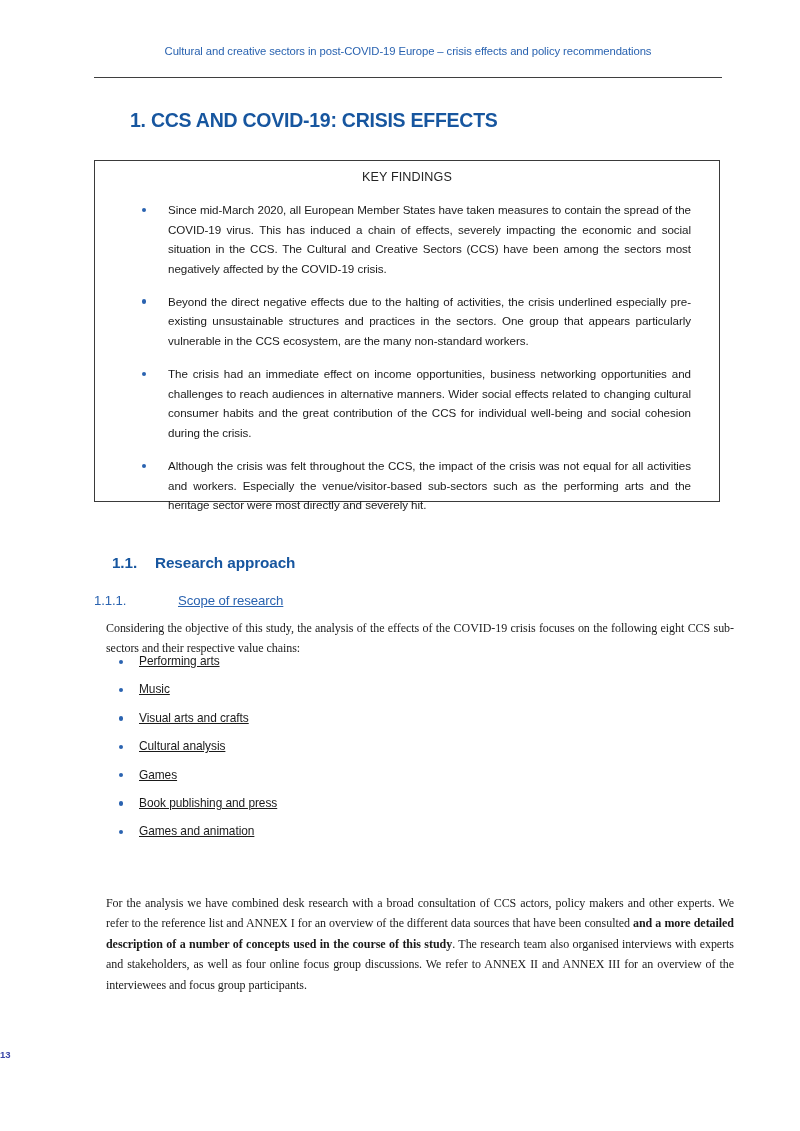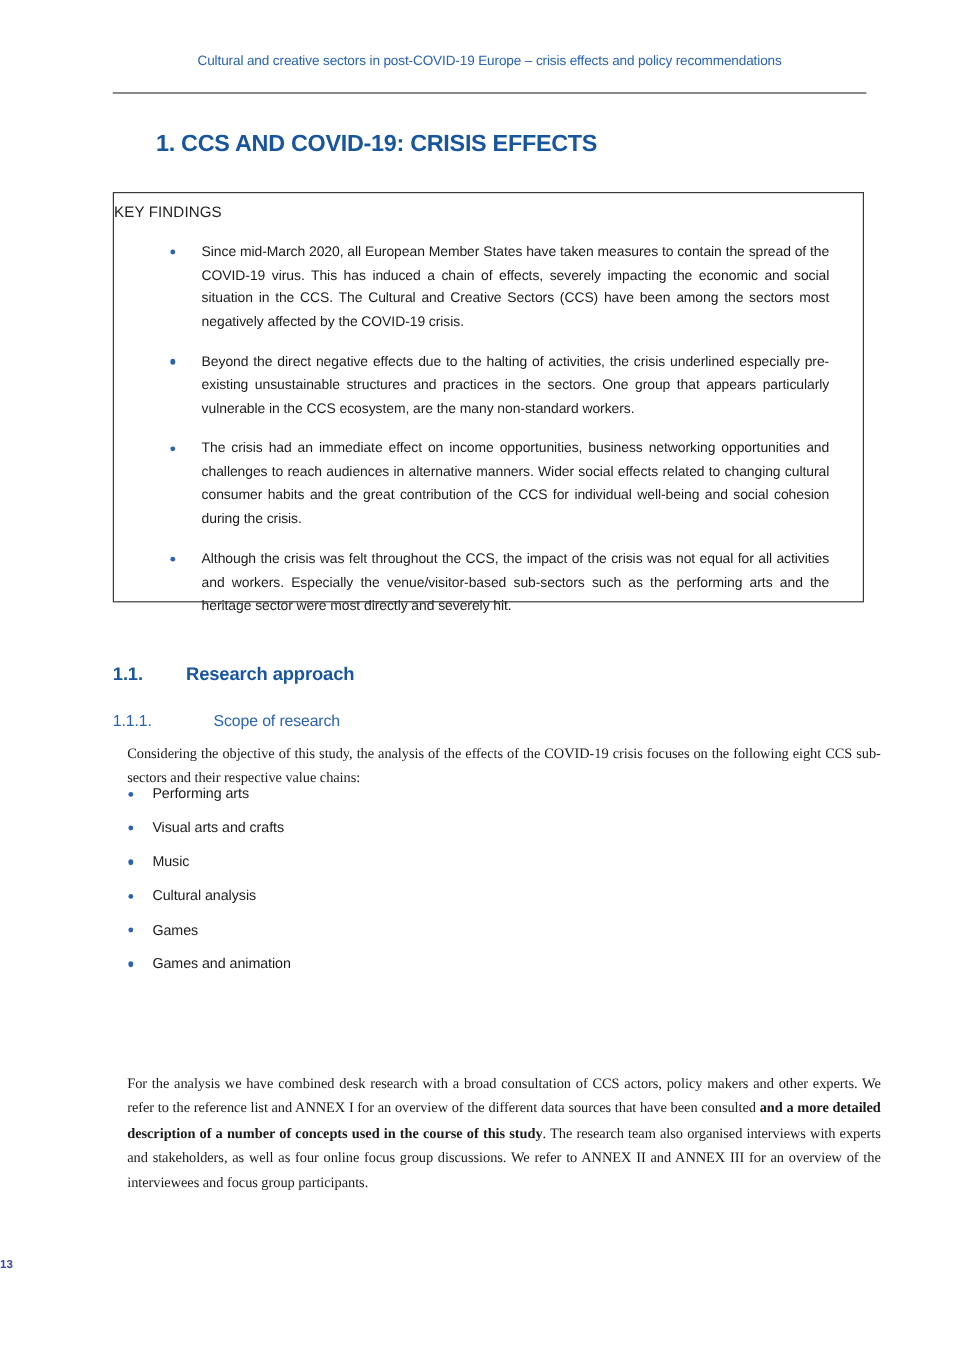--- a/index.html
+++ b/index.html
@@ -65,21 +65,21 @@
   .key-findings-box {
     position: absolute;
     left: 94px;
     top: 160px;
     width: 626px;
     height: 342px;
     border: 1.1px solid #3a3a3a;
     box-sizing: border-box;
   }
   .kf-title {
-    text-align: left;
+    text-align: center;
     font-size: 12.6px;
     color: #242424;
     margin-top: 9px;
     letter-spacing: 0.1px;
   }
   .kf-list {
     margin: 0;
     padding: 0;
     list-style: none;
   }
@@ -109,31 +109,32 @@
   .h2 {
     position: absolute;
     left: 94px;
     top: 541px;
     font-size: 15.3px;
     font-weight: bold;
     color: #17569F;
     letter-spacing: -0.1px;
     white-space: nowrap;
   }
-  .h2 .num { display: inline-block; width: 61px; }
+  .h2 .num { display: inline-block; width: 61px; text-align: center; }
 
   .h3 {
     position: absolute;
     left: 94px;
     top: 580px;
     font-size: 13.2px;
     font-weight: normal;
     color: #2A63B0;
     letter-spacing: -0.1px;
     white-space: nowrap;
+    text-decoration: underline;
   }
   .h3 .num { display: inline-block; width: 84px; }
 
   
   .body-para {
     position: absolute;
     left: 106px;
     width: 628px;
     font-size: 12px;
     line-height: 20.4px;
@@ -142,26 +143,27 @@
     letter-spacing: -0.05px;
     font-family: Liberation Serif, serif;
   }
   .para-intro { top: 606px; }
   .para-final { top: 881px; }
   .para-final b { font-weight: bold; }
 
   
   .sector-list {
     position: absolute;
-    left: 78px;
+    left: 90px;
     top: 653px;
     width: 500px;
     margin: 0;
     padding: 0;
     list-style: none;
+    text-decoration: underline;
   }
   .sector-item {
     position: relative;
     padding-left: 49px;
     font-size: 11.9px;
     line-height: 17px;
     height: 28.4px;
     color: #1a1a1a;
     letter-spacing: -0.05px;
   }
@@ -231,33 +233,37 @@
 
   <p class="body-para para-intro">Considering the objective of this study, the analysis of the effects of the COVID-19 crisis focuses on the following eight CCS sub-sectors and their respective value chains:</p>
 
   <ul class="sector-list">
     <li class="sector-item">
       <span class="sector-bullet"></span>
       <span>Performing arts</span>
     </li>
     <li class="sector-item">
       <span class="sector-bullet"></span>
+      <span>Music</span>
+    </li>
+    <li class="sector-item">
+      <span class="sector-bullet"></span>
       <span>Visual arts and crafts</span>
     </li>
     <li class="sector-item">
       <span class="sector-bullet"></span>
-      <span>Music</span>
-    </li>
-    <li class="sector-item">
-      <span class="sector-bullet"></span>
       <span>Cultural analysis</span>
     </li>
     <li class="sector-item">
       <span class="sector-bullet"></span>
       <span>Games</span>
+    </li>
+    <li class="sector-item">
+      <span class="sector-bullet"></span>
+      <span>Book publishing and press</span>
     </li>
     <li class="sector-item">
       <span class="sector-bullet"></span>
       <span>Games and animation</span>
     </li>
   </ul>
 
   <p class="body-para para-final">
     <span>For the analysis we have combined desk research with a broad consultation of CCS actors, policy makers and other experts. We refer to the reference list and ANNEX I for an overview of the different data sources that have been consulted </span><b>and a more detailed description of a number of concepts used in the course of this study</b><span>. The research team also organised interviews with experts and stakeholders, as well as four online focus group discussions. We refer to ANNEX II and ANNEX III for an overview of the interviewees and focus group participants.</span>
   </p>

